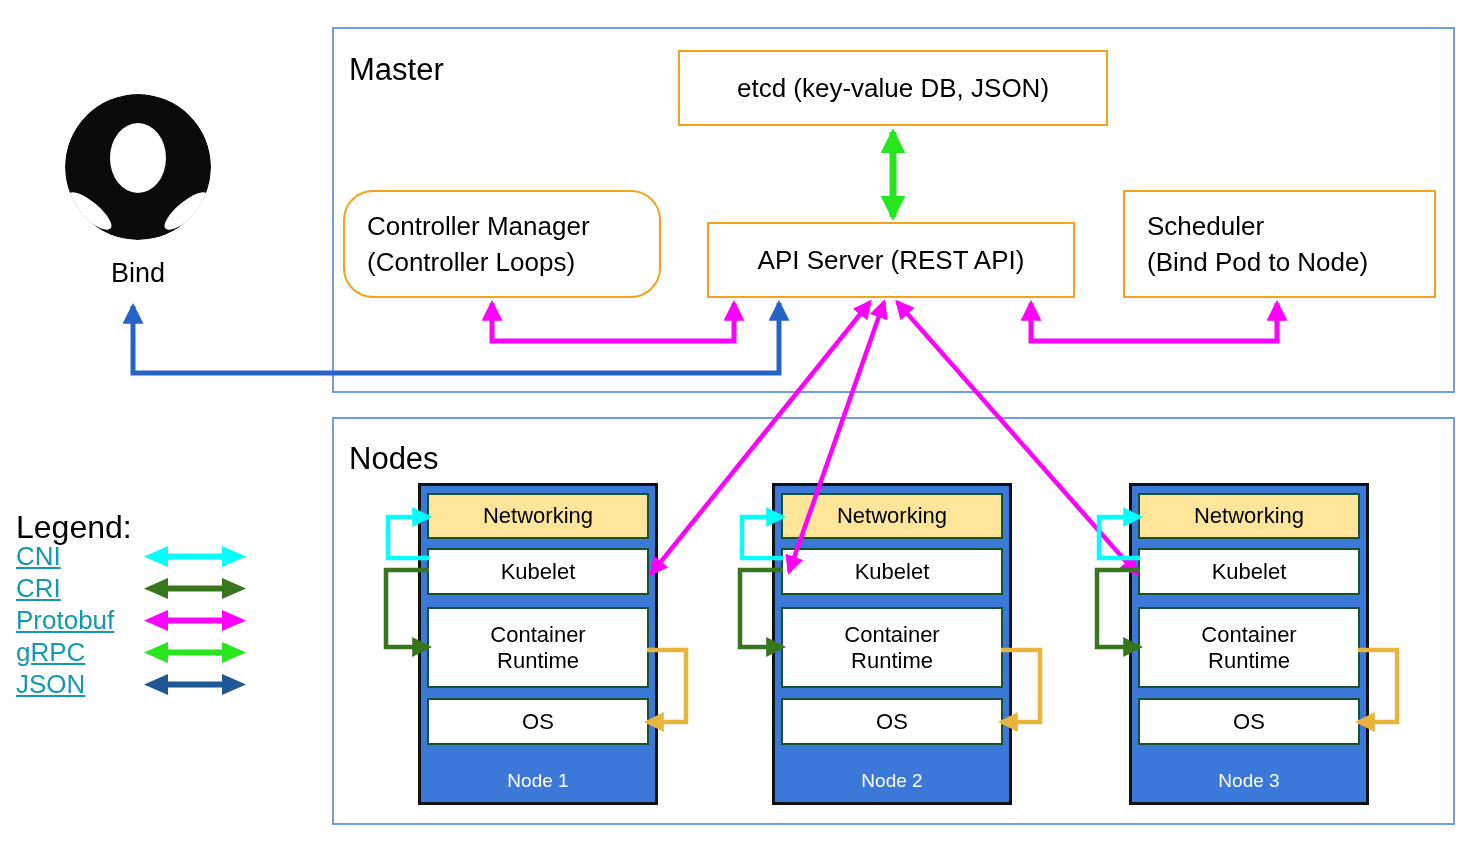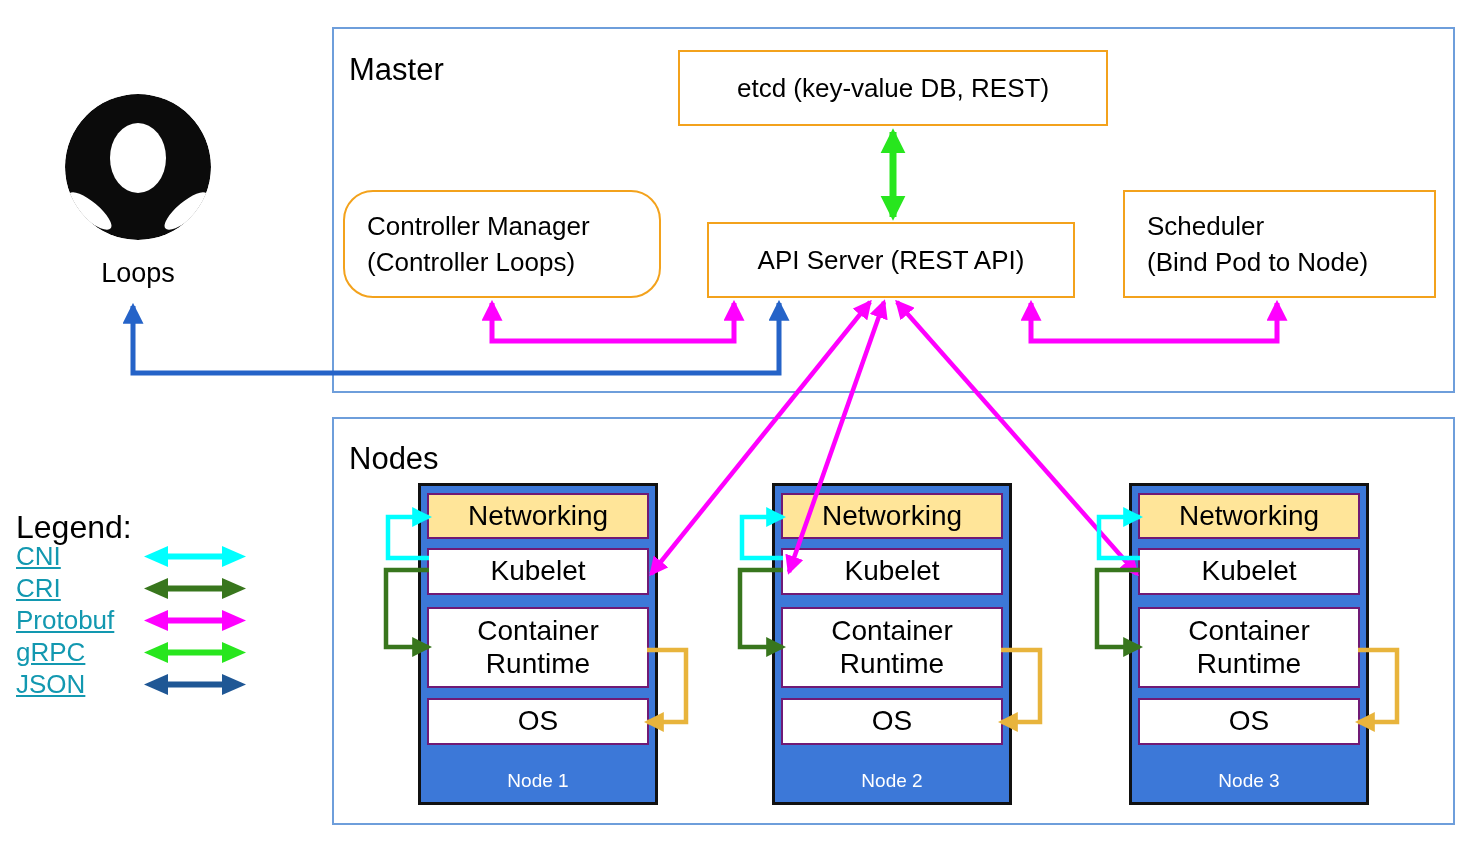--- a/index.html
+++ b/index.html
@@ -23,23 +23,23 @@
   .box-cm{left:343px;top:190px;width:318px;height:108px;border-radius:30px;}
   .box-api{left:707px;top:222px;width:368px;height:76px;}
   .box-sched{left:1123px;top:190px;width:313px;height:108px;}
   
   .user-icon{position:absolute;left:64px;top:92px;}
   .user-label{position:absolute;left:60px;top:258px;width:156px;text-align:center;font-size:27px;}
   
   .node{position:absolute;top:483px;width:240px;height:322px;background:#3C78D8;
         border:3px solid #111;box-sizing:border-box;}
   .node.n1{left:418px;} .node.n2{left:772px;} .node.n3{left:1129px;}
-  .cell{position:absolute;left:6px;width:222px;border:2px solid #701a75;background:#fff;box-sizing:border-box;
+  .cell{position:absolute;left:6px;width:222px;border:2px solid #14532d;background:#fff;box-sizing:border-box;
         display:flex;align-items:center;justify-content:center;text-align:center;
-        font-size:28px;line-height:1.15;}
+        font-size:22px;line-height:1.15;}
   .cell.networking{top:7px;height:46px;background:#FFE599;}
   .cell.kubelet{top:62px;height:47px;}
   .cell.runtime{top:121px;height:81px;padding:0 28px;}
   .cell.os{top:212px;height:47px;}
   .node-label{position:absolute;top:284px;left:0;right:0;text-align:center;color:#fff;font-size:19px;}
   
   .legend{position:absolute;left:16px;top:509px;}
   .legend-title{font-size:32px;color:#000;height:32px;}
   .legend-row{display:flex;align-items:center;height:31.8px;}
   .legend-link{display:inline-block;width:127px;font-size:26px;color:#1298B0;
@@ -59,27 +59,27 @@
           <circle cx="74" cy="75" r="73"></circle>
         </clipPath>
       </defs>
     <g clip-path="url(#discClip)">
       <circle cx="74" cy="75" r="73" fill="#0b0b0b"></circle>
       <ellipse cx="74" cy="66" rx="28" ry="35" fill="#ffffff"></ellipse>
       <ellipse cx="26" cy="119" rx="27" ry="9" fill="#ffffff" transform="rotate(40 26 119)"></ellipse>
       <ellipse cx="122" cy="119" rx="27" ry="9" fill="#ffffff" transform="rotate(-40 122 119)"></ellipse>
     </g>
   </svg>
-  <div class="user-label">Loops</div>
+  <div class="user-label">Bind</div>
 
   <div class="section-box master-box"></div>
   <div class="section-title master-title">Master</div>
 
   <div class="obox centered box-etcd">
-    <div>etcd (key-value DB, REST)</div>
+    <div>etcd (key-value DB, JSON)</div>
   </div>
   <div class="obox leftal box-cm">
     <div>Controller Manager</div>
     <div>(Controller Loops)</div>
   </div>
   <div class="obox leftal box-sched">
     <div>Scheduler</div>
     <div>(Bind Pod to Node)</div>
   </div>
   <div class="obox centered box-api">

